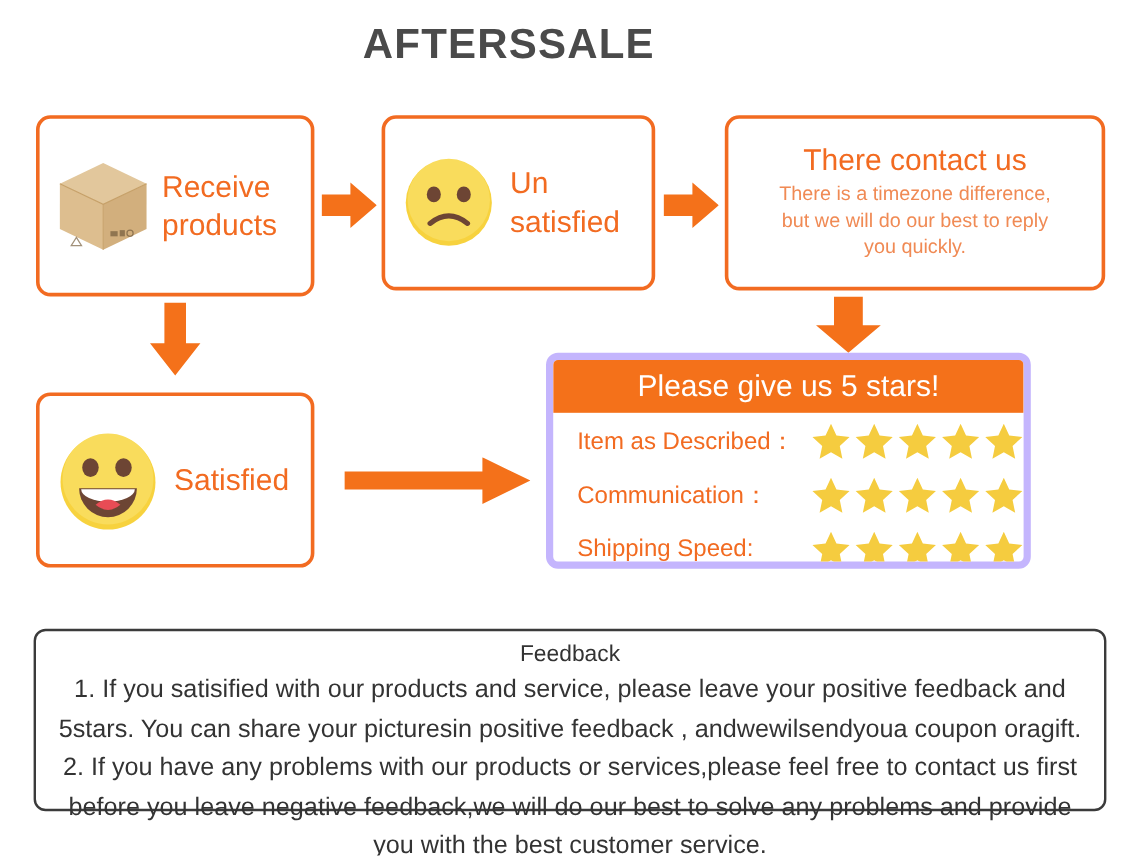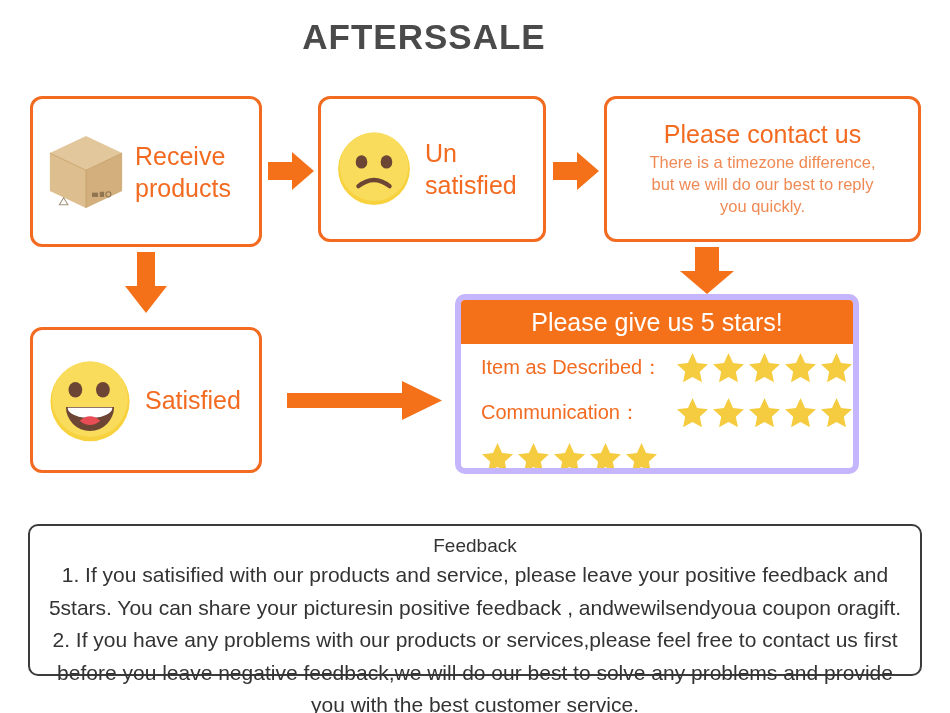--- a/index.html
+++ b/index.html
@@ -225,21 +225,21 @@
     </div>
   </div>
 
   <div class="arrow" id="arrow-unsat-to-contact">
     <svg viewBox="0 0 46 42" xmlns="http://www.w3.org/2000/svg">
       <polygon points="0,12 24,12 24,2 46,21 24,40 24,30 0,30" fill="#F4711A"></polygon>
     </svg>
   </div>
 
   <div class="flowbox" id="box-contact">
-    <div class="headline">Please contact us</div>
+    <div class="headline">There contact us</div>
     <div class="body">
       <div>There is a timezone difference,</div>
       <div>but we will do our best to reply</div>
       <div>you quickly.</div>
     </div>
   </div>
 
   <div class="arrow" id="arrow-receive-down">
     <svg viewBox="0 0 44 62" xmlns="http://www.w3.org/2000/svg">
       <polygon points="13,0 31,0 31,34 43,34 22,61 1,34 13,34" fill="#F4711A"></polygon>
@@ -312,20 +312,21 @@
         <svg class="star" viewBox="0 0 32 32" xmlns="http://www.w3.org/2000/svg">
             <polygon points="16,2 20.4,11.6 31,12.8 23.1,20 25.2,30.4 16,25.1 6.8,30.4 8.9,20 1,12.8 11.6,11.6" fill="#F5CC3F"></polygon>
           </svg>
         <svg class="star" viewBox="0 0 32 32" xmlns="http://www.w3.org/2000/svg">
             <polygon points="16,2 20.4,11.6 31,12.8 23.1,20 25.2,30.4 16,25.1 6.8,30.4 8.9,20 1,12.8 11.6,11.6" fill="#F5CC3F"></polygon>
           </svg>
       </div>
     </div>
 
     <div class="star-row">
+      <div class="rowlabel">Shipping Speed:</div>
       <div class="stars">
         <svg class="star" viewBox="0 0 32 32" xmlns="http://www.w3.org/2000/svg">
             <polygon points="16,2 20.4,11.6 31,12.8 23.1,20 25.2,30.4 16,25.1 6.8,30.4 8.9,20 1,12.8 11.6,11.6" fill="#F5CC3F"></polygon>
           </svg>
         <svg class="star" viewBox="0 0 32 32" xmlns="http://www.w3.org/2000/svg">
             <polygon points="16,2 20.4,11.6 31,12.8 23.1,20 25.2,30.4 16,25.1 6.8,30.4 8.9,20 1,12.8 11.6,11.6" fill="#F5CC3F"></polygon>
           </svg>
         <svg class="star" viewBox="0 0 32 32" xmlns="http://www.w3.org/2000/svg">
             <polygon points="16,2 20.4,11.6 31,12.8 23.1,20 25.2,30.4 16,25.1 6.8,30.4 8.9,20 1,12.8 11.6,11.6" fill="#F5CC3F"></polygon>
           </svg>

